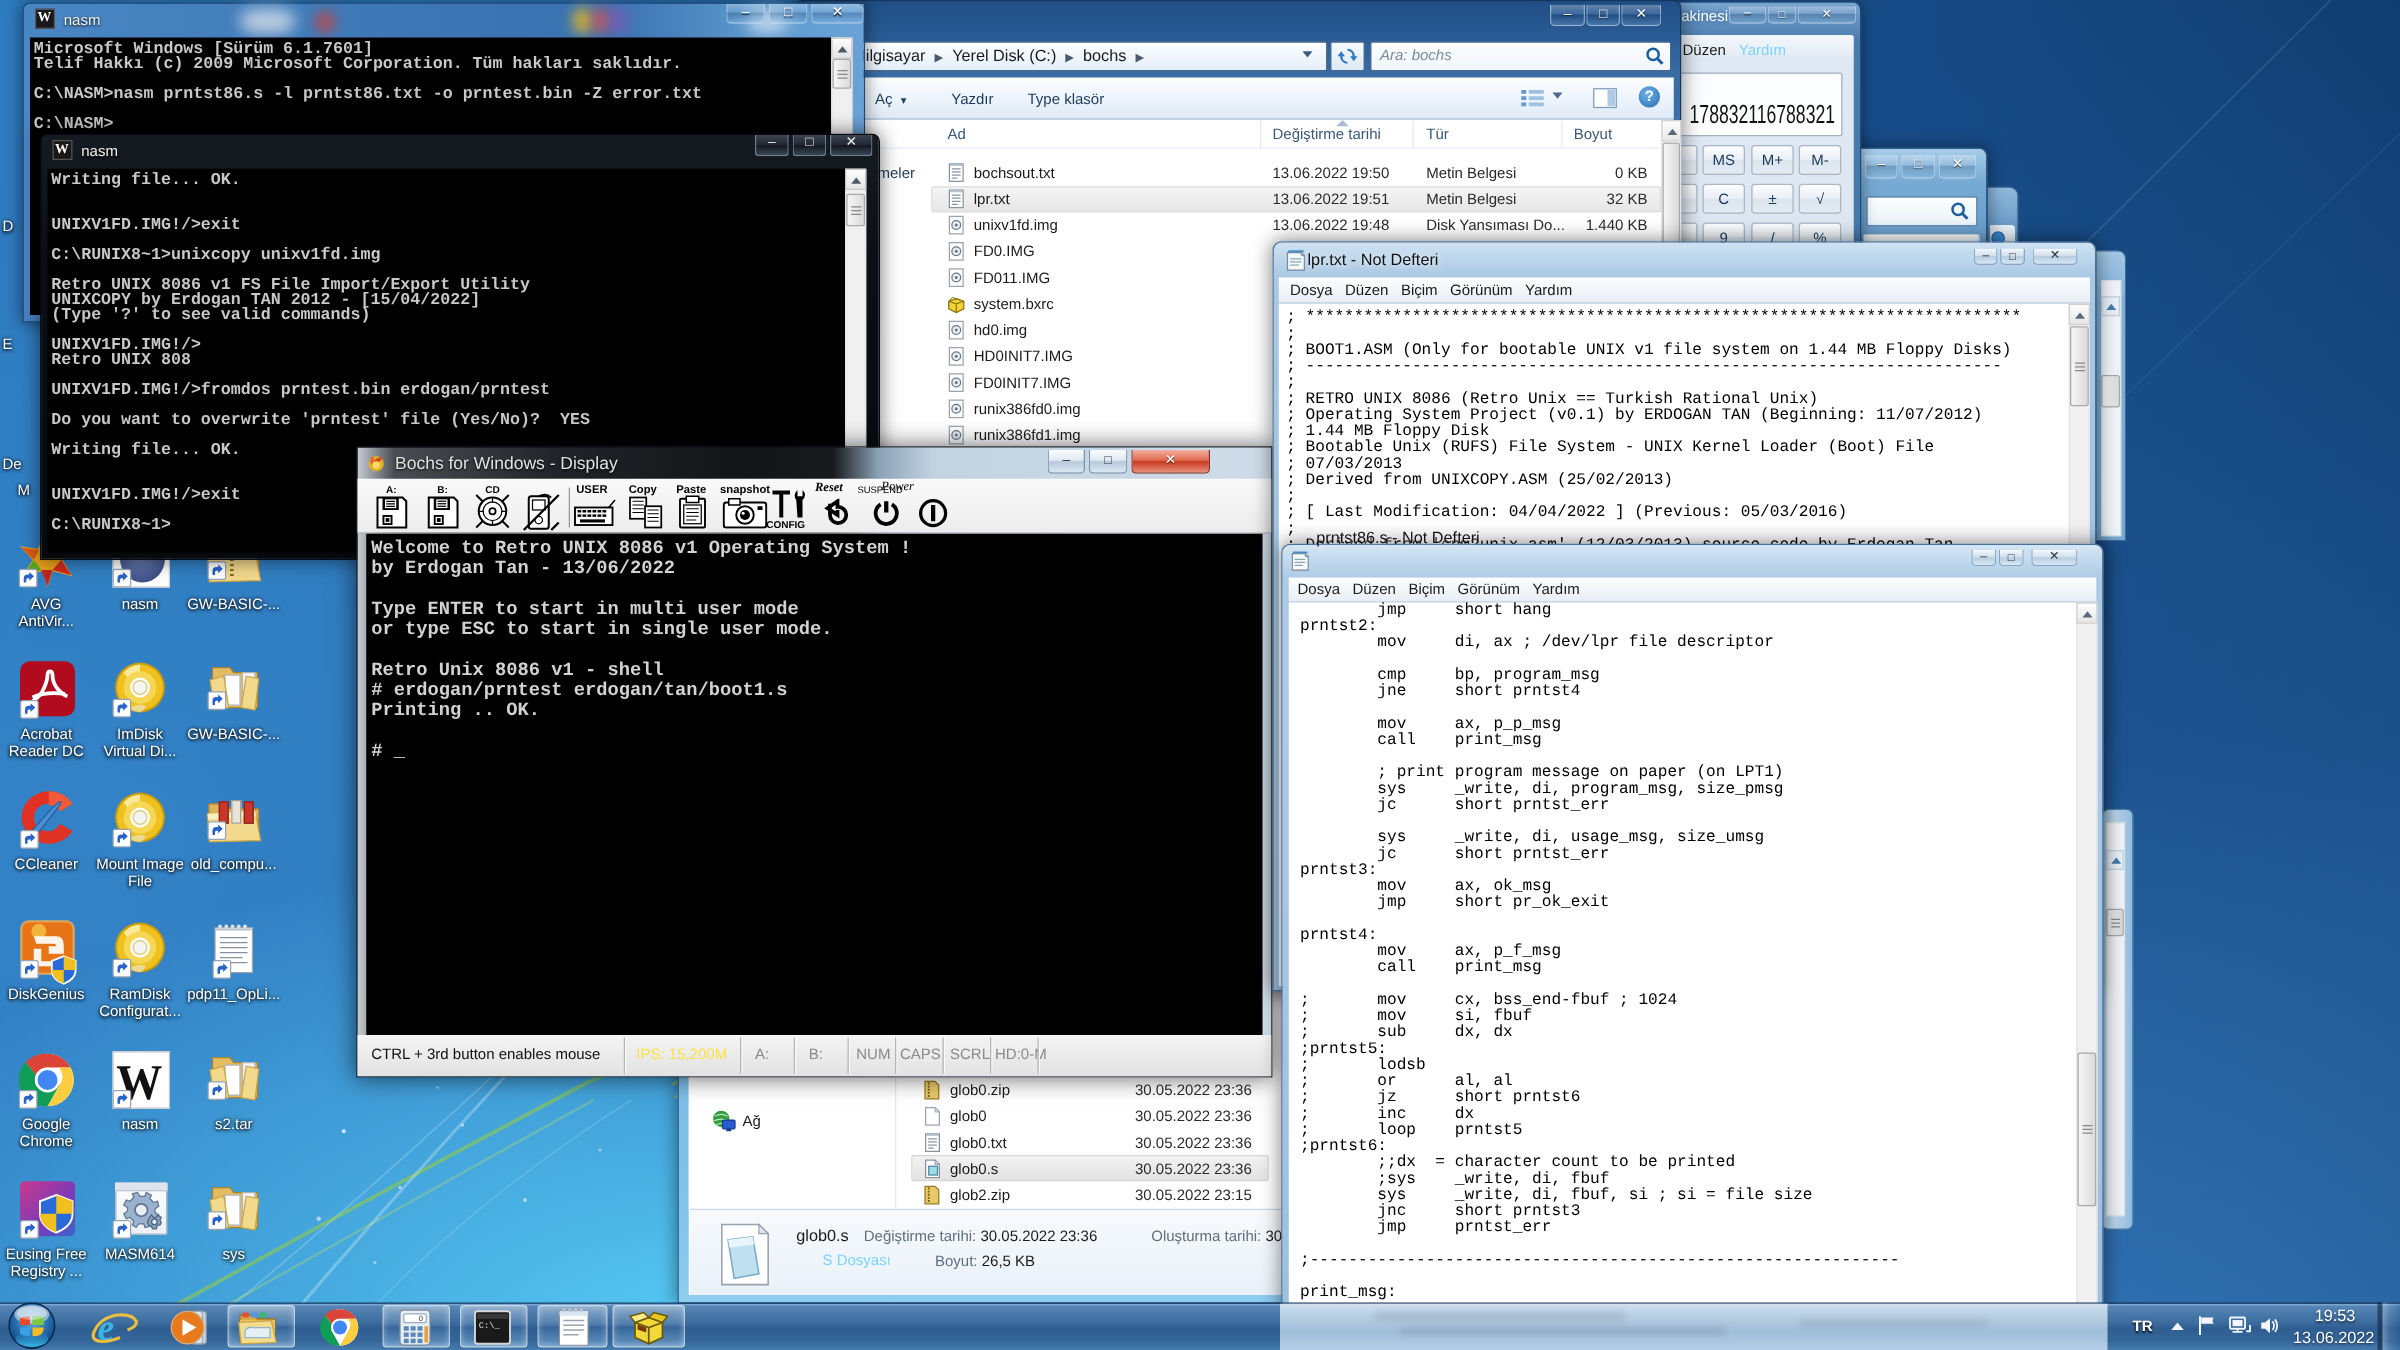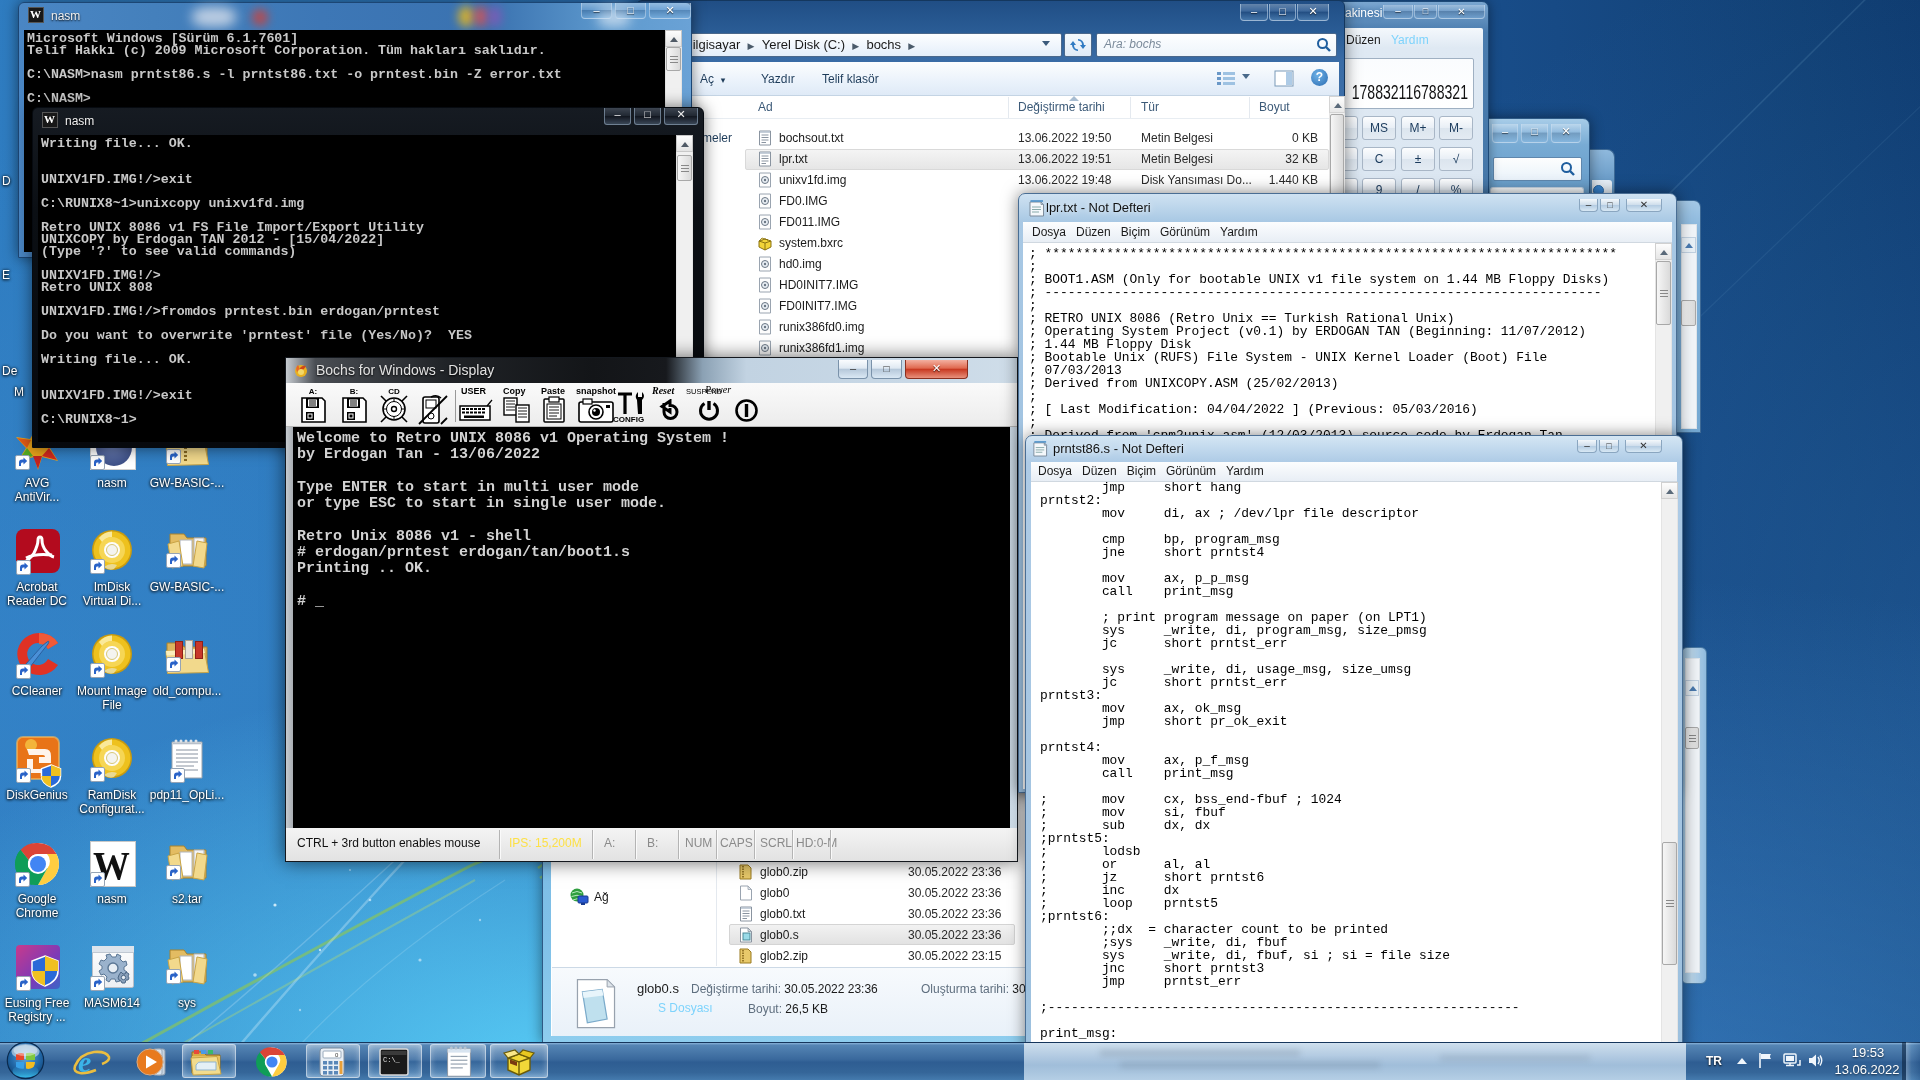--- a/index.html
+++ b/index.html
@@ -424,21 +424,21 @@
   </svg>
 <div class="a" style="left:1096px;top:33px;width:241px;height:24px;background:linear-gradient(180deg,#fdfeff,#eef5fb);border:1px solid #4a688c;border-radius:2px"></div>
 <div class="a" style="left:1104px;top:37px;font-size:12px;font-style:italic;color:#7a8a9a">Ara: bochs</div>
 <svg class="a" style="left:1316px;top:37px" width="16" height="16" viewBox="0 0 16 16">
     <circle cx="6.5" cy="6.5" r="4.5" fill="none" stroke="#1f5e9e" stroke-width="2"></circle>
     <line x1="10" y1="10" x2="14" y2="14" stroke="#1f5e9e" stroke-width="2.4"></line>
   </svg>
 <div class="a" style="left:642px;top:62px;width:697px;height:34px;background:linear-gradient(180deg,#fcfdfe,#eaf2fb 60%,#dfeaf7);border-bottom:1px solid #c4d4e4"></div>
 <div class="a" style="left:700px;top:72px;font-size:12px;color:#1e3c5a">Aç &nbsp;<span style="font-size:9px">▾</span></div>
 <div class="a" style="left:761px;top:72px;font-size:12px;color:#1e3c5a">Yazdır</div>
-<div class="a" style="left:822px;top:72px;font-size:12px;color:#1e3c5a">Telif klasör</div>
+<div class="a" style="left:822px;top:72px;font-size:12px;color:#1e3c5a">Type klasör</div>
 <svg class="a" style="left:1216px;top:70px" width="20" height="16" viewBox="0 0 20 16">
  <g fill="#6a98c8">
       <rect x="1" y="2" width="4" height="3"></rect>
       <rect x="1" y="7" width="4" height="3"></rect>
       <rect x="1" y="12" width="4" height="3"></rect>
     </g>
  <g fill="#9ec2e2">
       <rect x="7" y="2" width="12" height="3"></rect>
       <rect x="7" y="7" width="12" height="3"></rect>
       <rect x="7" y="12" width="12" height="3"></rect>
@@ -909,21 +909,21 @@
 <svg class="a" style="left:1032px;top:440px" width="16" height="17" viewBox="0 0 17 18">
  <path d="M2 3 L13 3 L15.5 5.5 L15.5 17 L2 17 Z" fill="#f4f8fb" stroke="#7a8a9a" stroke-width="1"></path>
  <path d="M13 3 L13 5.5 L15.5 5.5 Z" fill="#c8d4e0" stroke="#7a8a9a" stroke-width="0.8"></path>
  <g stroke="#8aa" stroke-width="1">
       <line x1="4" y1="8" x2="13" y2="8"></line>
       <line x1="4" y1="10.5" x2="13" y2="10.5"></line>
       <line x1="4" y1="13" x2="11" y2="13"></line>
     </g>
  <line x1="2.5" y1="2" x2="15" y2="2" stroke="#4a90c8" stroke-width="1.6"></line>
   </svg>
-<div class="a" style="left:1053px;top:441px;font-size:13px;color:#111;text-shadow:0 0 6px #fff">prntst86.s - Not Defteri</div>
+<div class="a" style="left:1053px;top:422px;font-size:13px;color:#111;text-shadow:0 0 6px #fff">prntst86.s - Not Defteri</div>
 <div class="cbtn" style="left:1577px;top:440px;width:20px;height:13px;background:linear-gradient(180deg,#f4f8fb,#cfdeec 48%,#b4cce2 52%,#d8e8f4);border-color:#8aa6c0">
     <b style="color:#333;text-shadow:none;font-size:10px;line-height:9px">–</b>
   </div>
 <div class="cbtn" style="left:1599px;top:440px;width:20px;height:13px;background:linear-gradient(180deg,#f4f8fb,#cfdeec 48%,#b4cce2 52%,#d8e8f4);border-color:#8aa6c0">
     <b style="color:#333;text-shadow:none;font-size:9px;line-height:10px">□</b>
   </div>
 <div class="cbtn" style="left:1625px;top:440px;width:37px;height:13px;background:linear-gradient(180deg,#f4f8fb,#cfdeec 48%,#b4cce2 52%,#d8e8f4);border-color:#8aa6c0">
     <b style="color:#333;text-shadow:none;font-size:10px;line-height:10px">✕</b>
   </div>
 <div class="a" style="left:1031px;top:462px;width:646px;height:20px;background:linear-gradient(180deg,#fcfdfe,#e8eef5);border-bottom:1px solid #d0d8e0"></div>

